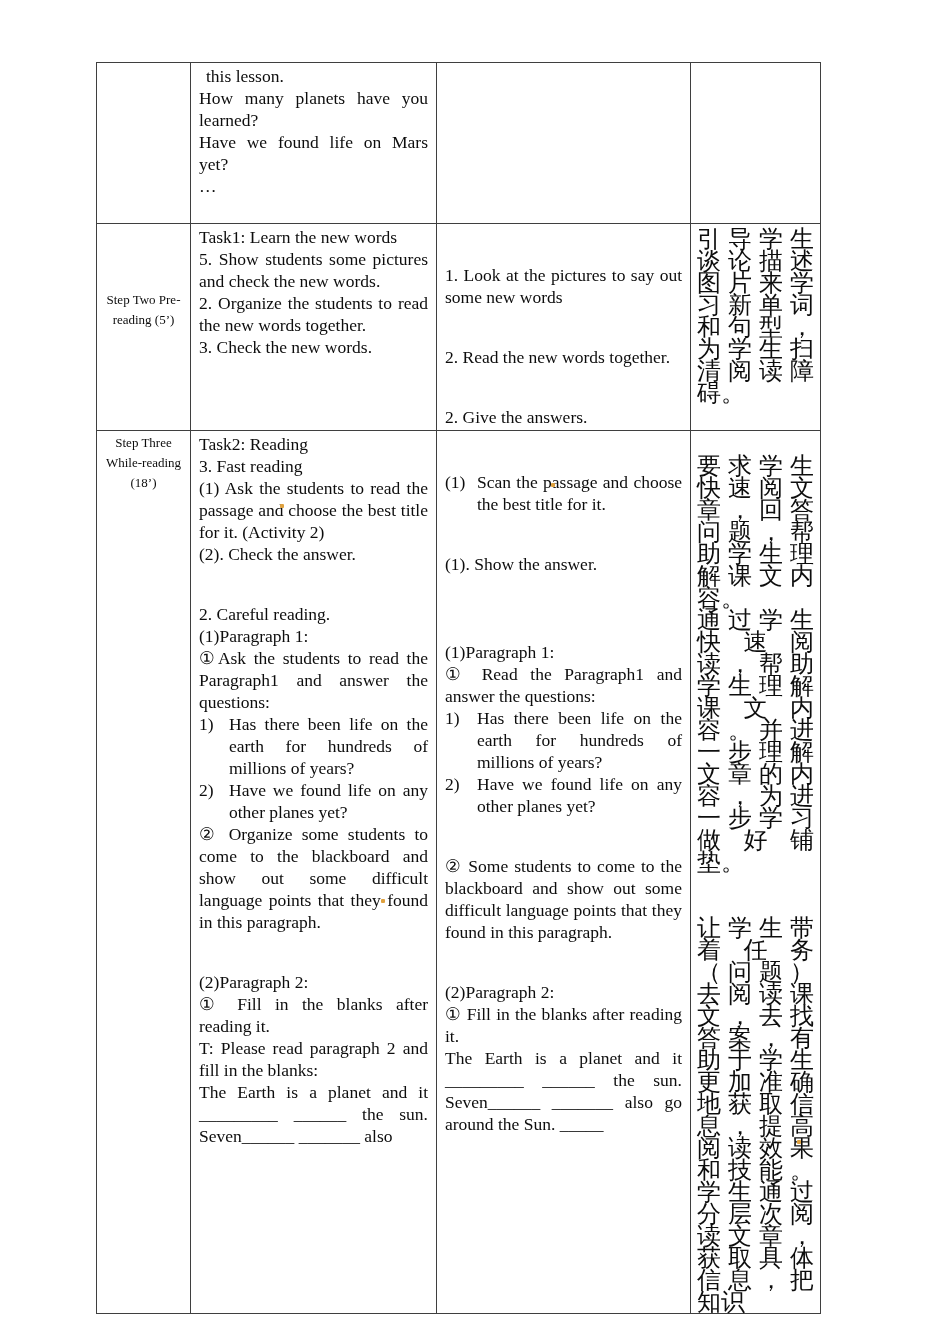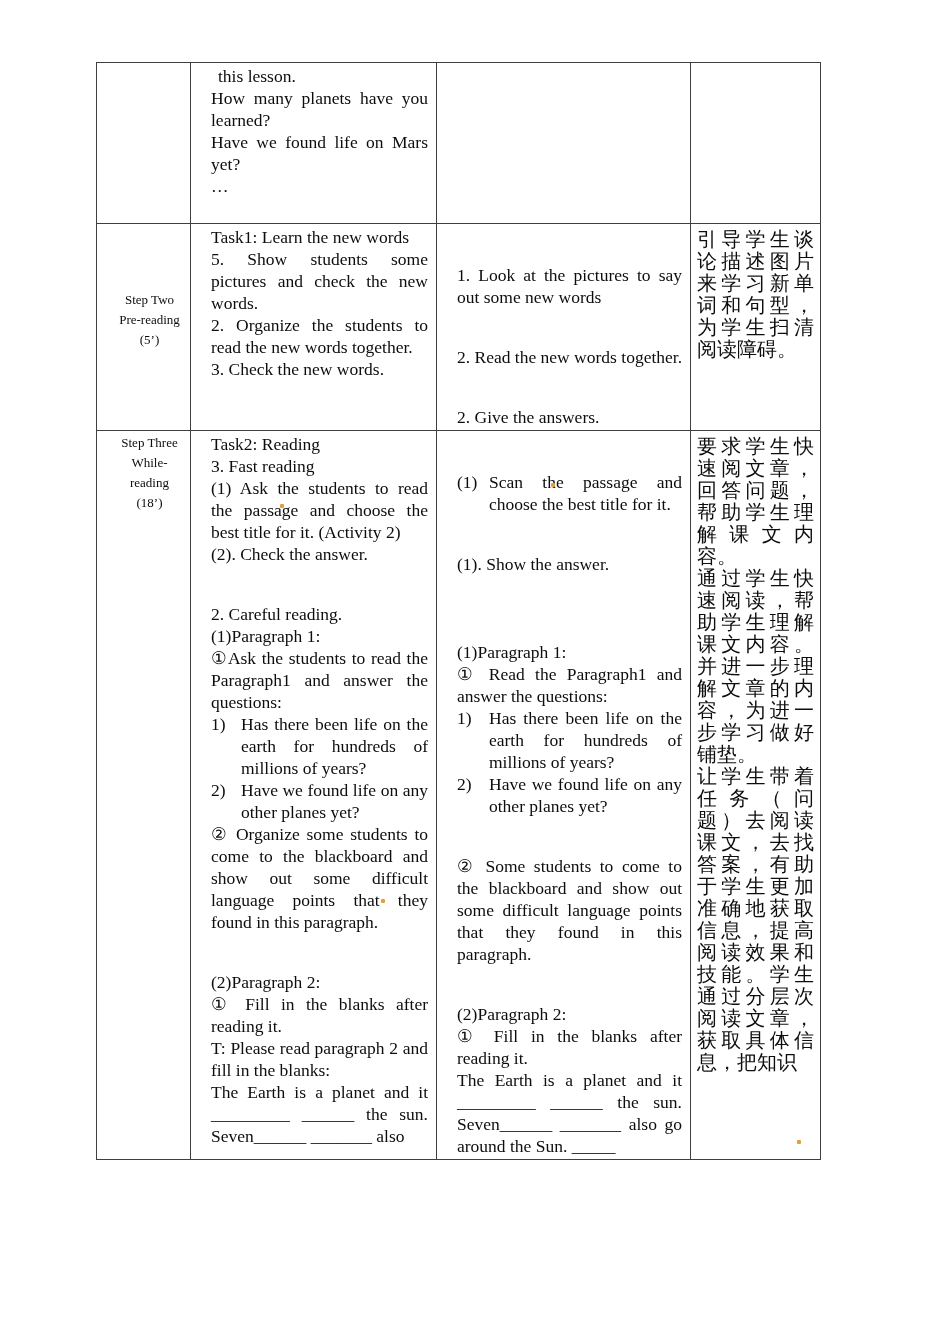--- a/index.html
+++ b/index.html
@@ -16,51 +16,51 @@
     position: absolute;
     left: 96px;
     top: 62px;
     width: 724px;
     border-collapse: collapse;
     table-layout: fixed;
   }
   td {
     border: 1px solid #3f3f3f;
     vertical-align: top;
-    padding: 2px 8px 2px 20px;
+    padding: 2px 8px 2px 8px;
   }
   tr.r1 { height: 161px; }
   tr.r2 { height: 198px; }
   tr.r3 { height: 729px; }
 
   .c-step {
     font-size: 13px;
     line-height: 20px;
     text-align: center;
   }
   .c-en {
     font-size: 17.5px;
     line-height: 22px;
     text-align: justify;
   }
   .c-en p, .c-step p { text-align: inherit; }
   .c-cn {
-    font-size: 20px;
+    font-size: 24px;
     line-height: 22px;
     text-align: justify;
     padding: 4px 6px 0 6px;
     font-family: "Liberation Serif", "DejaVu Sans", serif;
   }
 
   .b { font-weight: normal; }
   .lead { text-indent: 7px; }
   .mt22 { margin-top: 38px; }
-  .mt44 { }
+  .mt44 { margin-top: 44px; }
   .mt66 { margin-top: 66px; }
-  .mt20 { }
+  .mt20 { margin-top: 20px; }
   .pt66 { padding-top: 66px; }
 
   
   .qrow { display: flex; }
   .qrow .qnum { flex: 0 0 30px; }
   .qrow .qnum.w32 { flex: 0 0 32px; }
   .qrow .qtext { flex: 1 1 auto; text-align: justify; }
 
   
   .spellmark {

